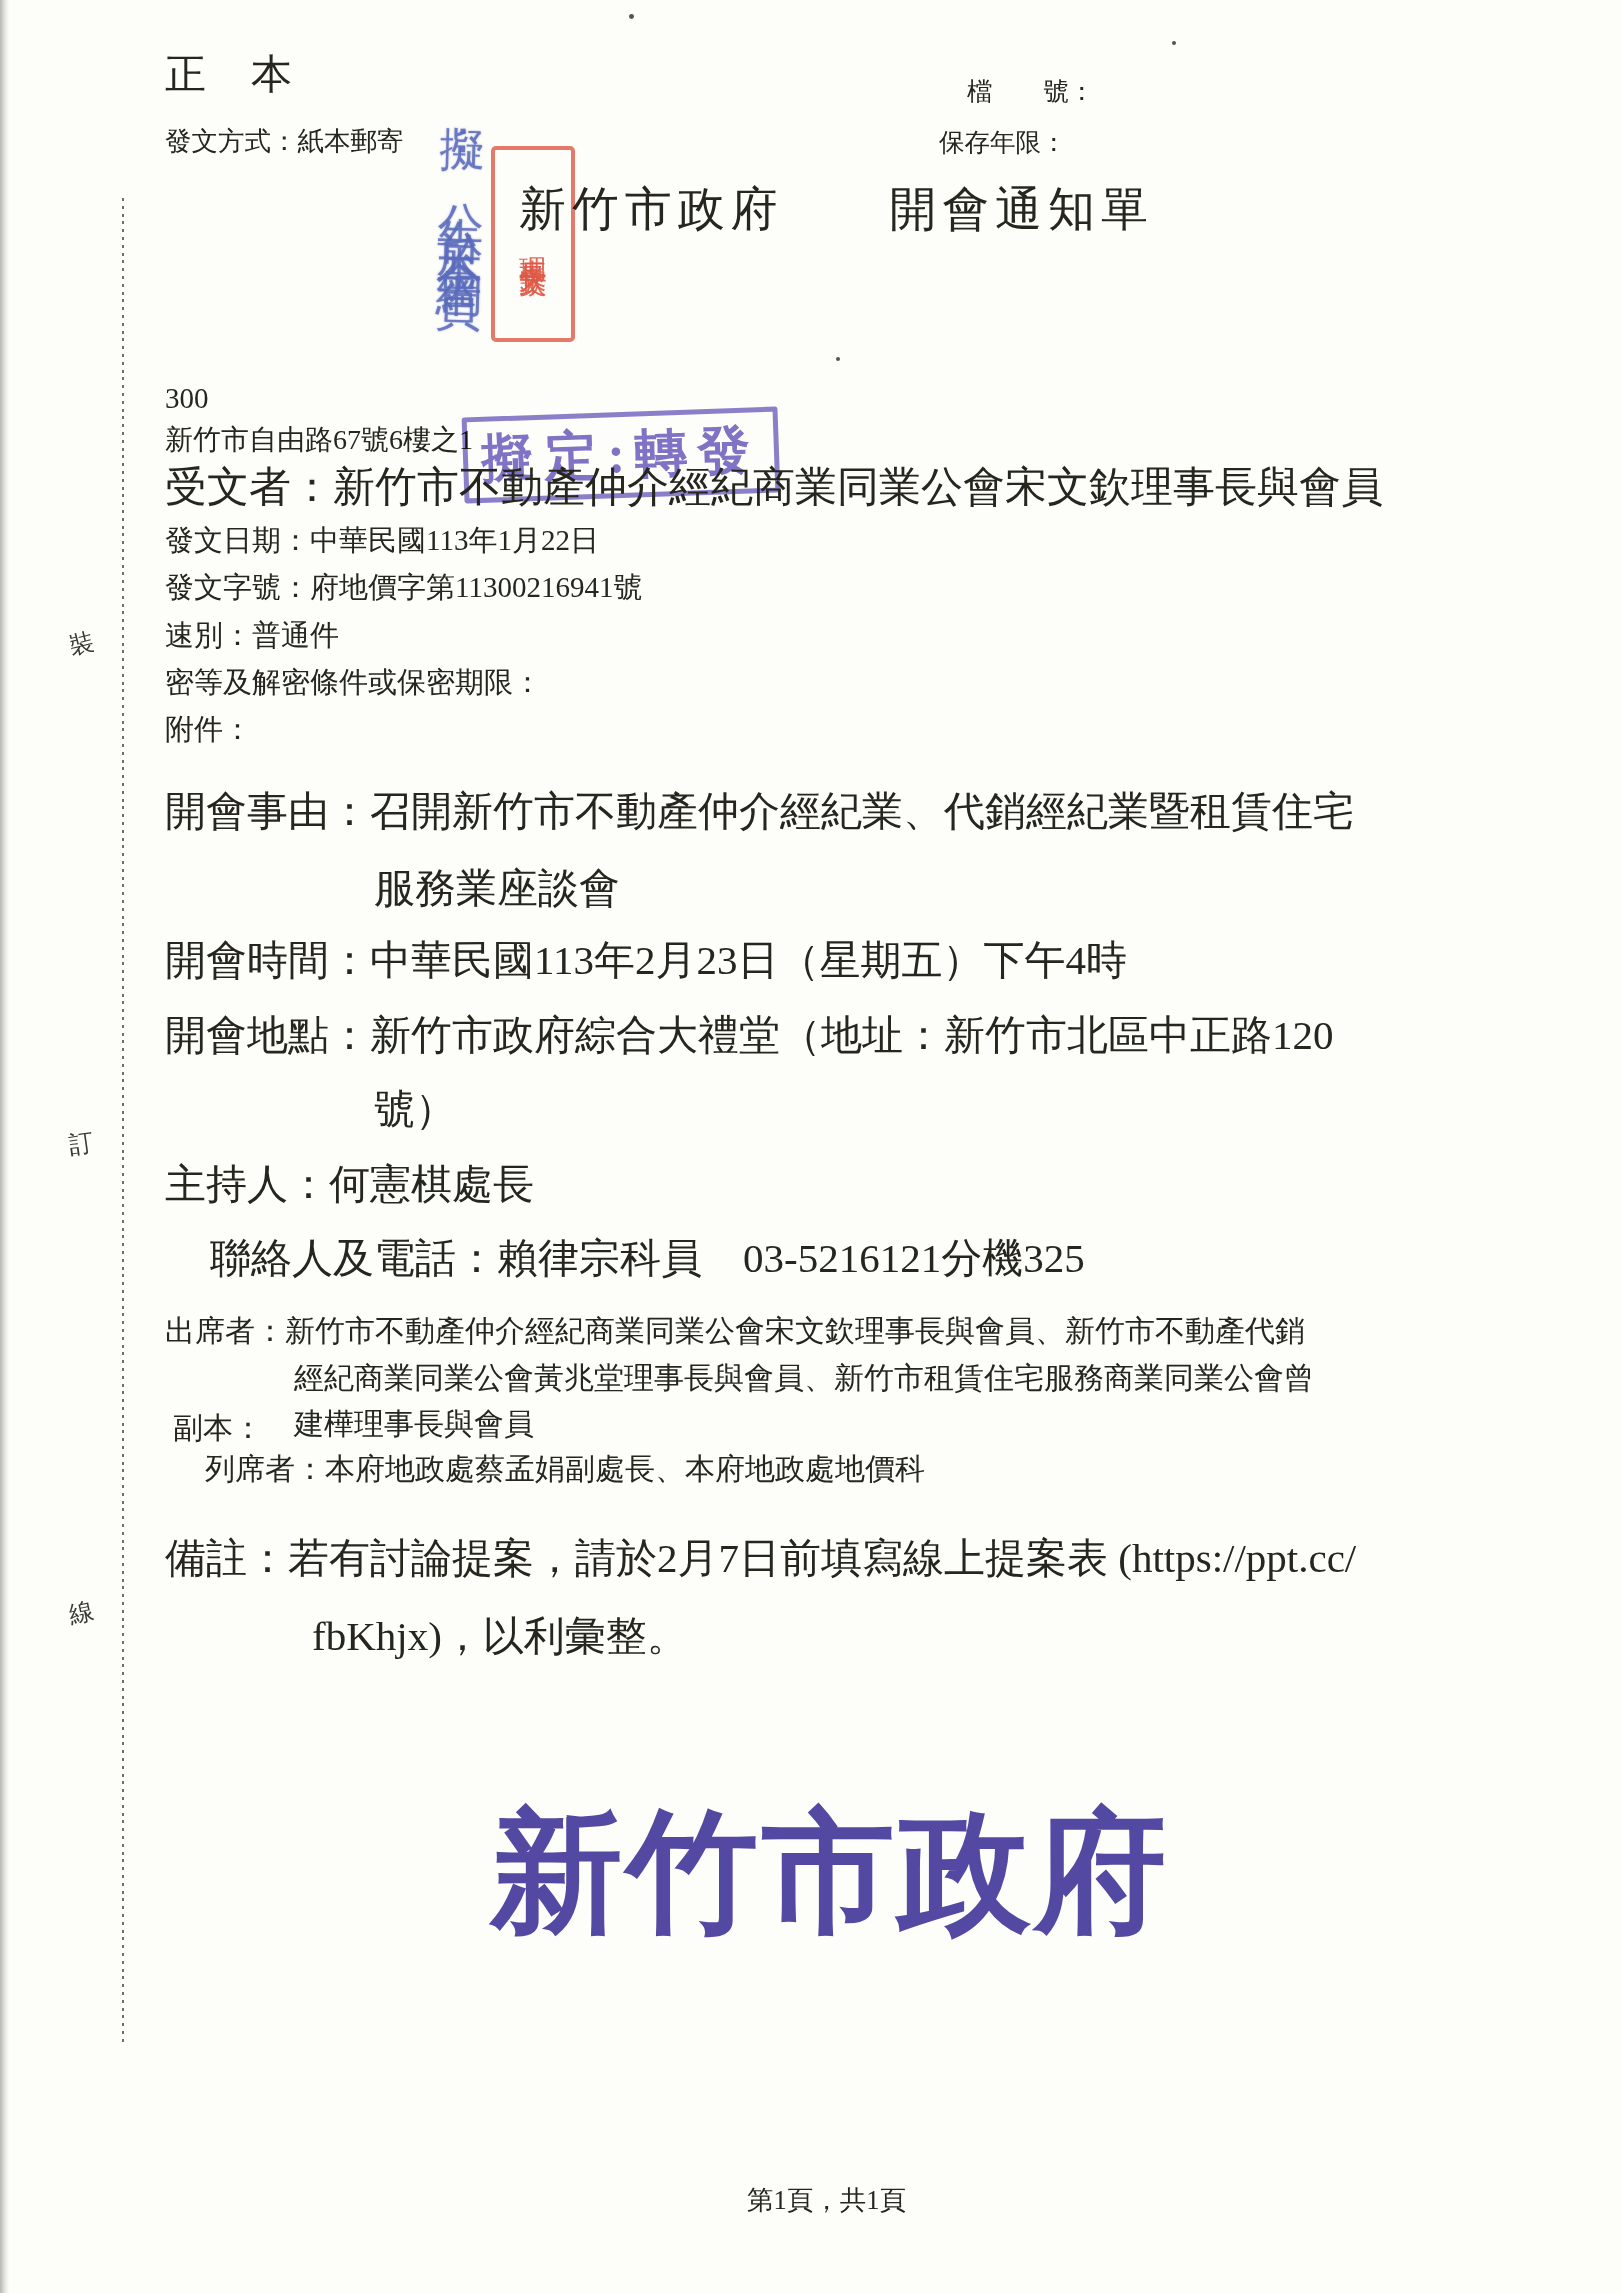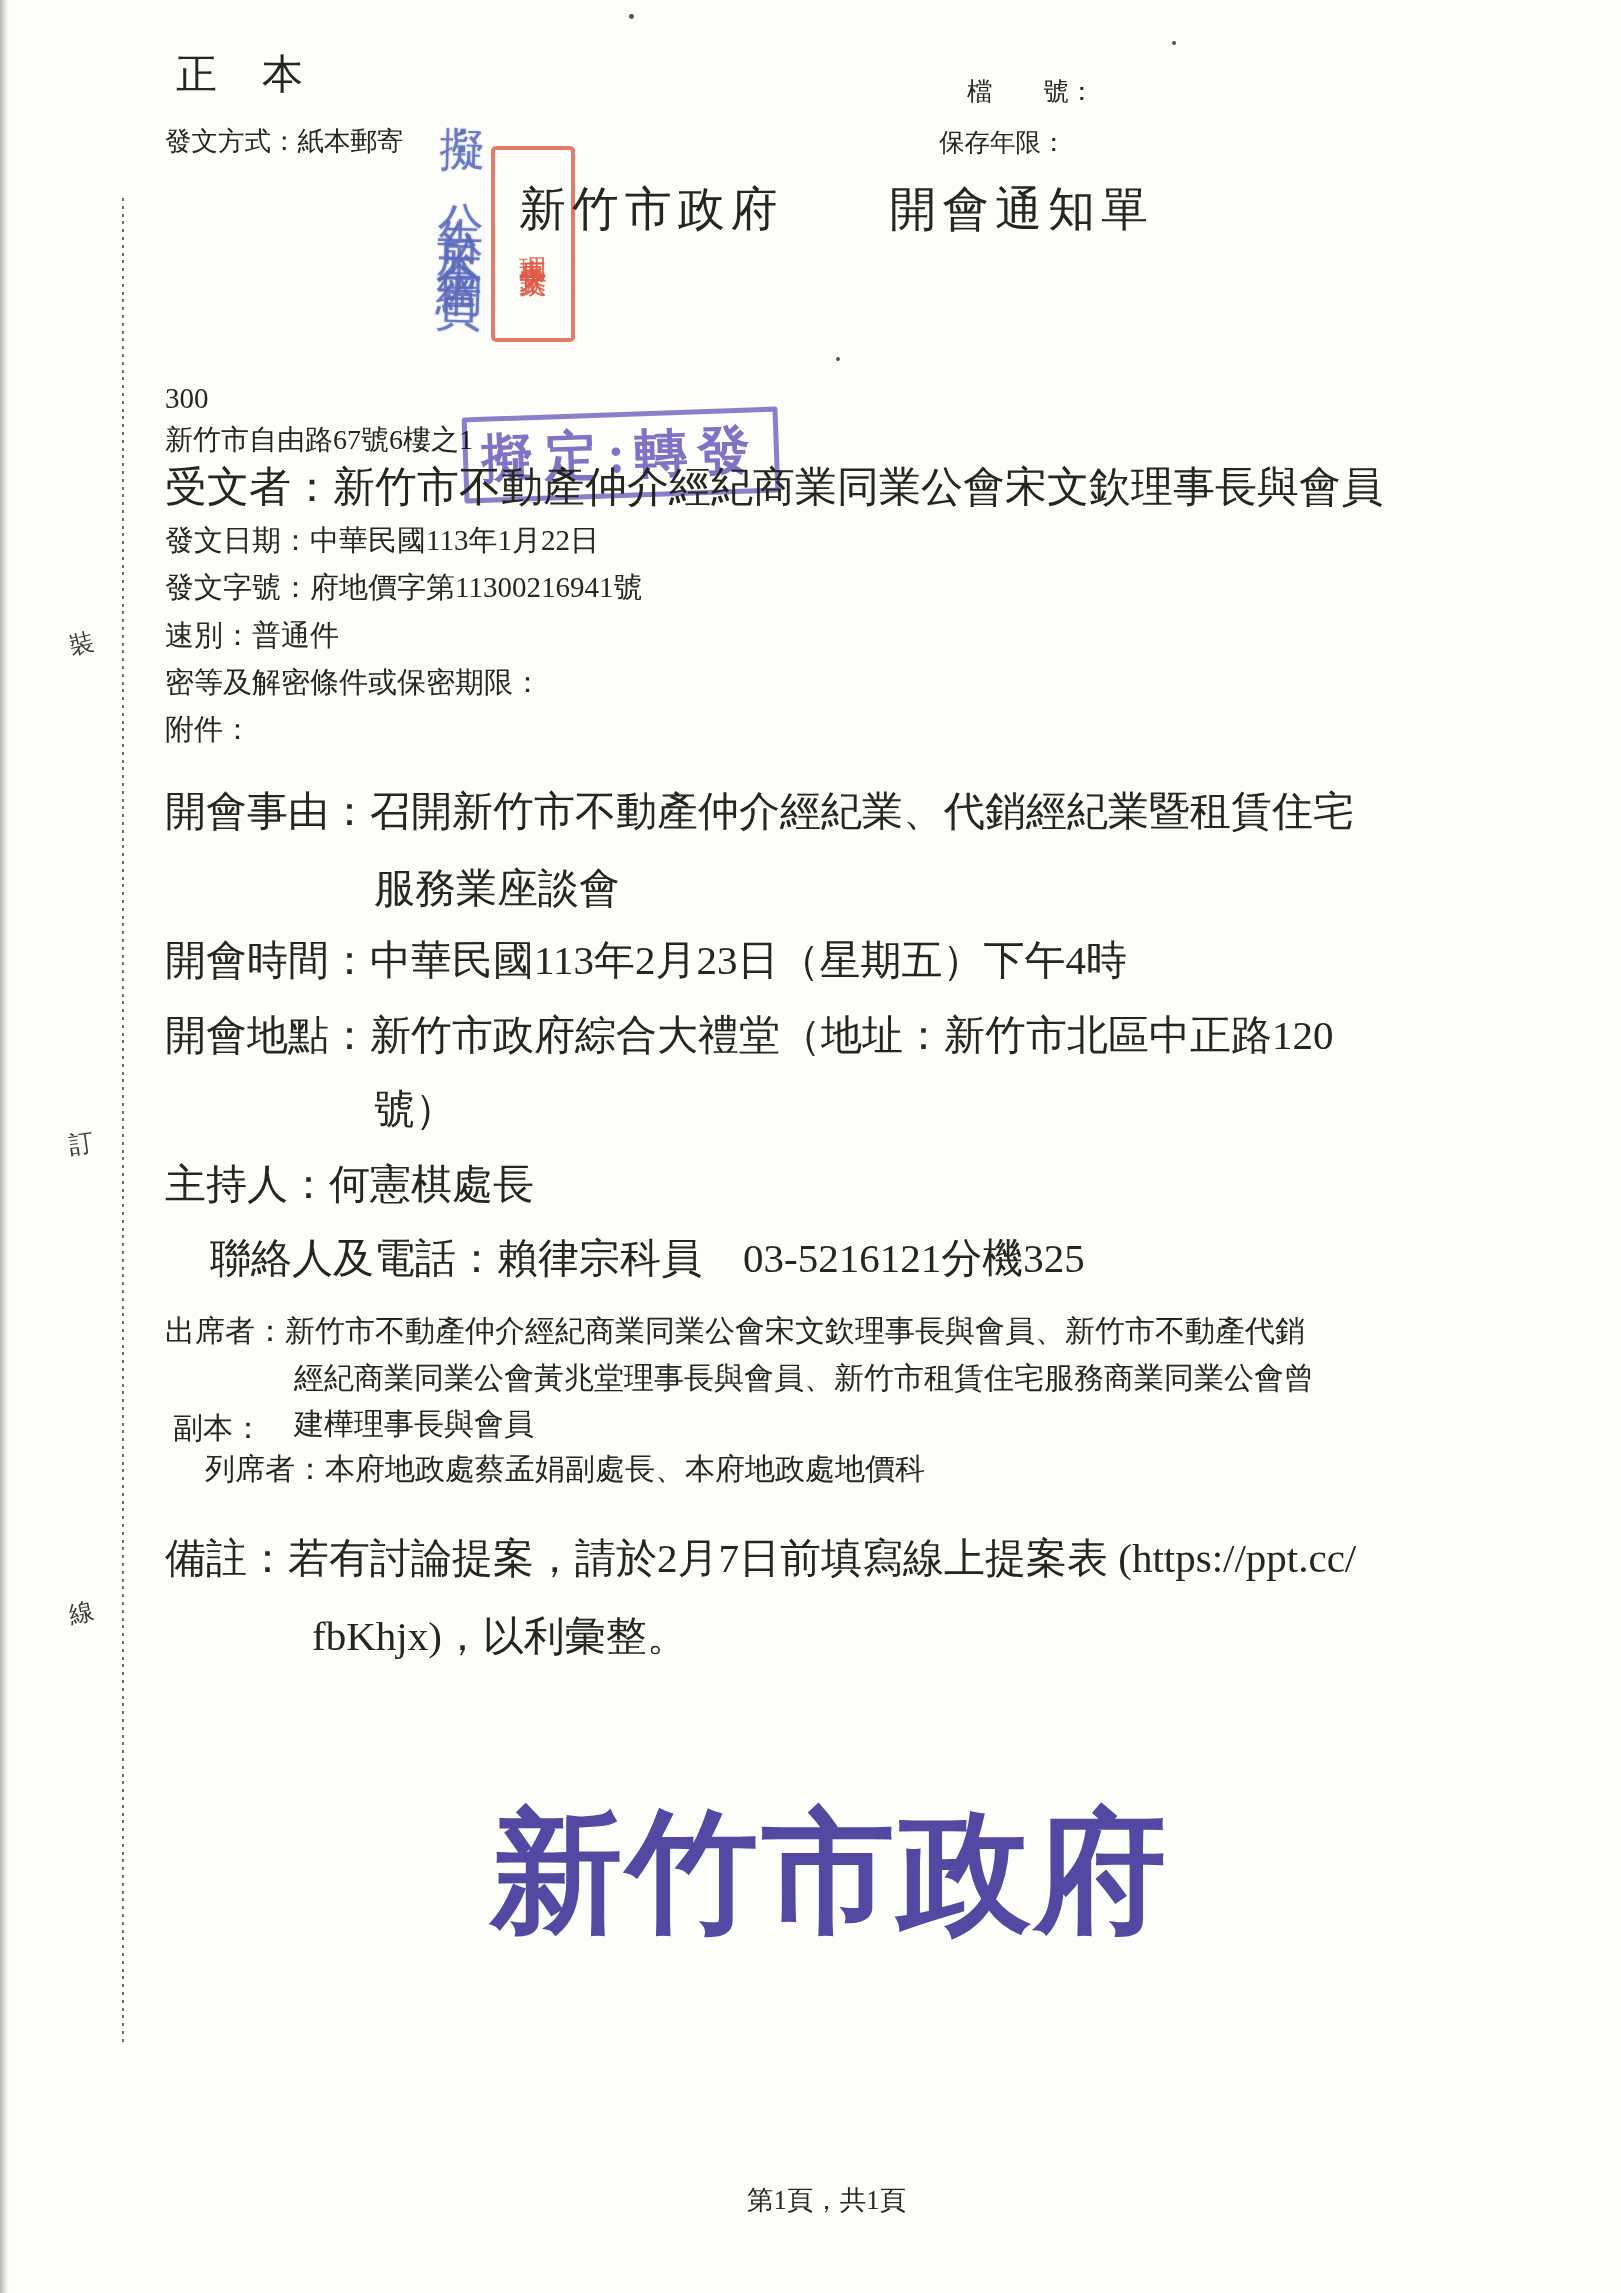--- a/index.html
+++ b/index.html
@@ -75,21 +75,21 @@
 <div class="abs scan-edge"></div>
 <div class="abs binding-line"></div>
 <div class="speck" style="left:629px;top:13.7px;width:4.9px;height:4.9px;"></div>
 <div class="speck" style="left:1172px;top:41px;width:3.9px;height:3.9px;"></div>
 <div class="speck" style="left:836px;top:357px;width:3.9px;height:3.9px;"></div>
 
 <div class="abs binding-mark mark-zhuang">裝</div>
 <div class="abs binding-mark mark-ding">訂</div>
 <div class="abs binding-mark mark-xian">線</div>
 
-<div class="abs t-copy" style="left:176px;top:47px;">正　本</div>
+<div class="abs t-copy" style="left:165px;top:47px;">正　本</div>
 <div class="abs t-small" style="left:165px;top:123px;">發文方式：紙本郵寄</div>
 <div class="abs t-label" style="left:939px;top:74px;margin-left:28px;">檔　　號：</div>
 <div class="abs t-label" style="left:939px;top:125px;">保存年限：</div>
 <div class="abs t-title" style="left:519px;top:178px;">新竹市政府　　開會通知單</div>
 
 <div class="abs blue-script">擬：公告於本會網頁</div>
 <div class="abs red-stamp">理事長宋文欽</div>
 
 <div class="abs t-meta" style="left:165px;top:382px;">300</div>
 <div class="abs t-addr" style="left:165px;top:421px;">新竹市自由路67號6樓之1</div>

